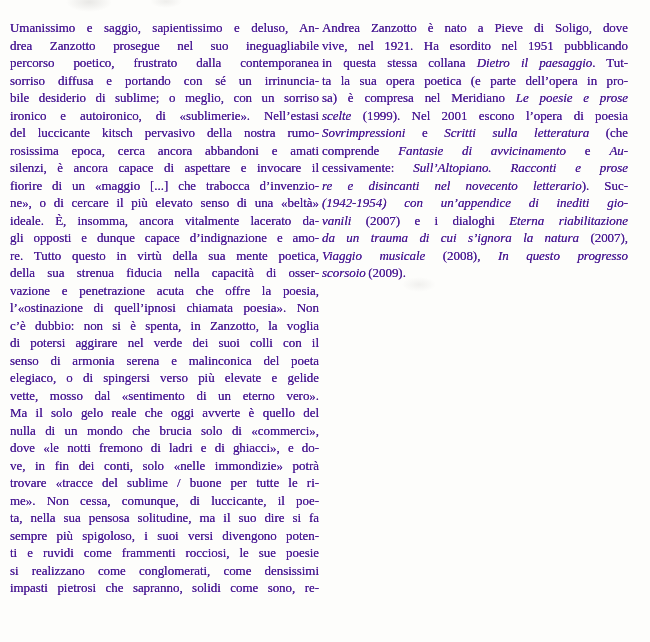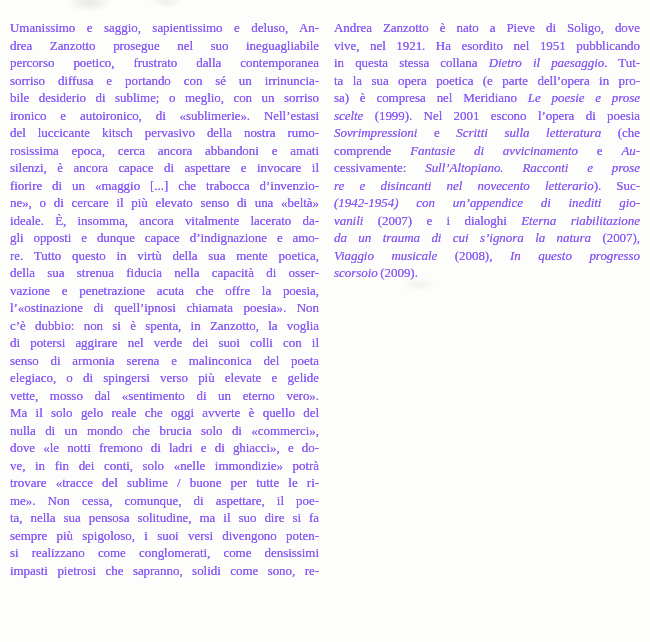--- a/index.html
+++ b/index.html
@@ -16,21 +16,21 @@
     position: relative;
     width: 650px;
     height: 642px;
     font-family: "Liberation Serif", "DejaVu Serif", serif;
   }
   .column {
     position: absolute;
     top: 19px;
   }
   .col-left  { left: 10px;  width: 309px; }
-  .col-right { left: 334px; width: 306px; }
+  .col-right { left: 322px; width: 306px; }
   .line {
     font-size: 13px;
     line-height: 17.5px;
     height: 17.5px;
     overflow: hidden;
     text-align: justify;
     text-align-last: justify;
     word-spacing: -0.6px;
     letter-spacing: -0.05px;
     text-shadow: 0 0 0.35px currentColor;
@@ -47,21 +47,21 @@
     pointer-events: none;
     background: radial-gradient(closest-side, rgba(125,122,118,0.16), rgba(125,122,118,0));
   }
   .s1 { left: 66px;  top: -8px;  width: 46px; height: 20px; }
   .s2 { left: 150px; top: -5px;  width: 32px; height: 13px; opacity: 0.7; }
   .s3 { left: 402px; top: 277px; width: 34px; height: 15px; opacity: 0.6; }
 </style>
 </head>
 <body style="background: rgb(253, 253, 251);">
 
-<div class="page" style="background: rgb(253, 253, 251); color: #8b5cf6;">
+<div class="page" style="background: rgb(253, 253, 251); color: #4c1d95;">
   <div class="smudge s1"></div>
   <div class="smudge s2"></div>
   <div class="smudge s3"></div>
   <div class="column col-left" id="col-left">
       <div class="line"><span>Umanissimo e saggio, sapientissimo e deluso, An-</span></div>
       <div class="line"><span>drea Zanzotto prosegue nel suo ineguagliabile</span></div>
       <div class="line"><span>percorso poetico, frustrato dalla contemporanea</span></div>
       <div class="line"><span>sorriso diffusa e portando con sé un irrinuncia-</span></div>
       <div class="line"><span>bile desiderio di sublime; o meglio, con un sorriso</span></div>
       <div class="line"><span>ironico e autoironico, di «sublimerie». Nell’estasi</span></div>
@@ -79,23 +79,24 @@
       <div class="line"><span>c’è dubbio: non si è spenta, in Zanzotto, la voglia</span></div>
       <div class="line"><span>di potersi aggirare nel verde dei suoi colli con il</span></div>
       <div class="line"><span>senso di armonia serena e malinconica del poeta</span></div>
       <div class="line"><span>elegiaco, o di spingersi verso più elevate e gelide</span></div>
       <div class="line"><span>vette, mosso dal «sentimento di un eterno vero».</span></div>
       <div class="line"><span>Ma il solo gelo reale che oggi avverte è quello del</span></div>
       <div class="line"><span>nulla di un mondo che brucia solo di «commerci»,</span></div>
       <div class="line"><span>dove «le notti fremono di ladri e di ghiacci», e do-</span></div>
       <div class="line"><span>ve, in fin dei conti, solo «nelle immondizie» potrà</span></div>
       <div class="line"><span>trovare «tracce del sublime / buone per tutte le ri-</span></div>
-      <div class="line"><span>me». Non cessa, comunque, di aspettare, il poe-</span></div>
+      <div class="line"><span>me». Non cessa, comunque, di luccicante, il poe-</span></div>
       <div class="line"><span>ta, nella sua pensosa solitudine, ma il suo dire si fa</span></div>
       <div class="line"><span>sempre più spigoloso, i suoi versi divengono poten-</span></div>
+      <div class="line"><span>ti e ruvidi come frammenti rocciosi, le sue poesie</span></div>
       <div class="line"><span>si realizzano come conglomerati, come densissimi</span></div>
       <div class="line"><span>impasti pietrosi che sapranno, solidi come sono, re-</span></div>
     </div>
   <div class="column col-right" id="col-right">
       <div class="line"><span>Andrea Zanzotto è nato a Pieve di Soligo, dove</span></div>
       <div class="line"><span>vive, nel 1921. Ha esordito nel 1951 pubblicando</span></div>
       <div class="line"><span>in questa stessa collana </span><em>Dietro il paesaggio</em><span>. Tut-</span></div>
       <div class="line"><span>ta la sua opera poetica (e parte dell’opera in pro-</span></div>
       <div class="line"><span>sa) è compresa nel Meridiano </span><em>Le poesie e prose</em></div>
       <div class="line"><em>scelte</em><span> (1999). Nel 2001 escono l’opera di poesia</span></div>

